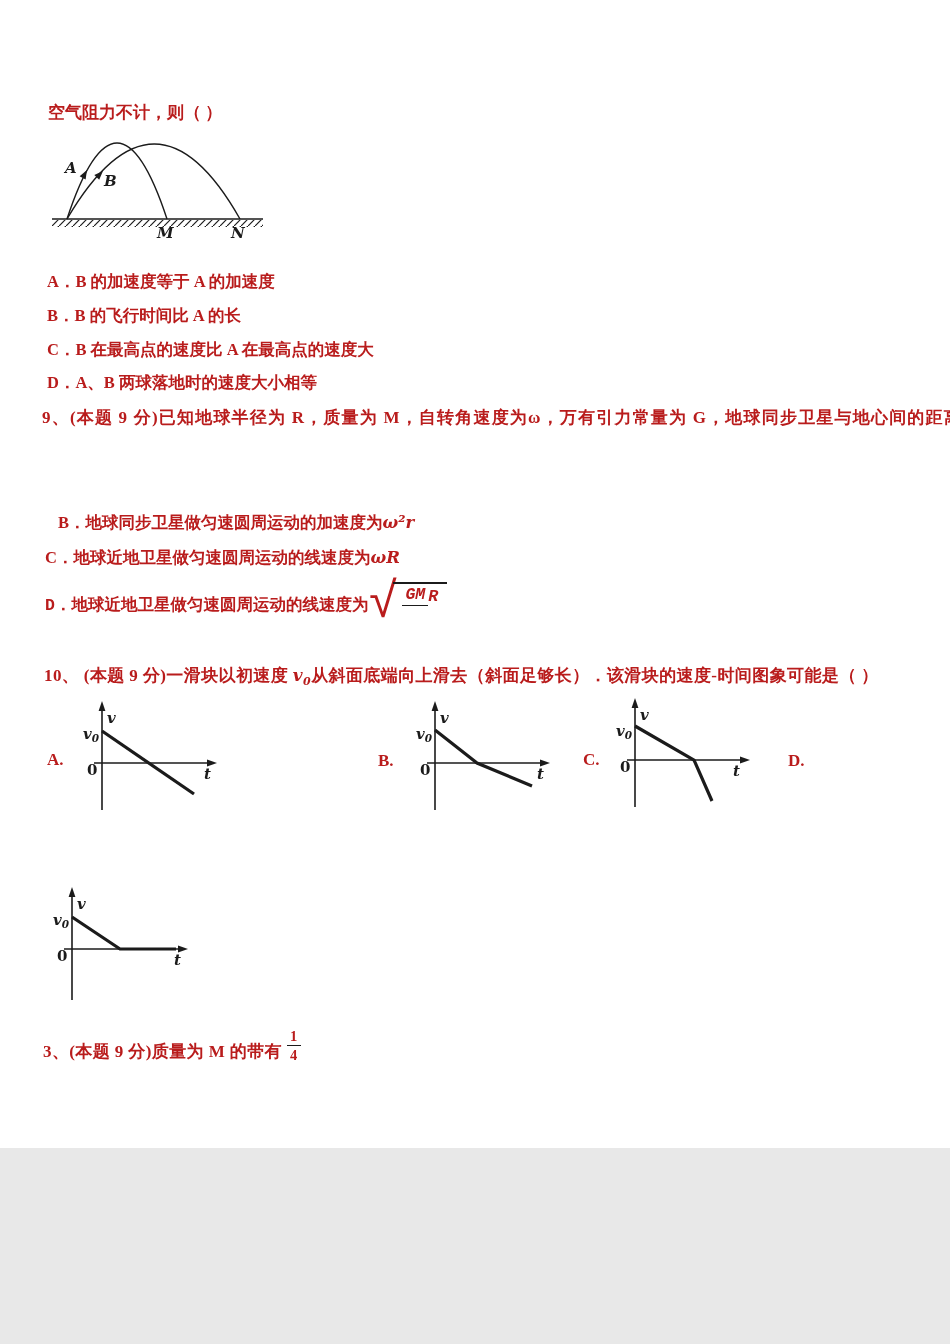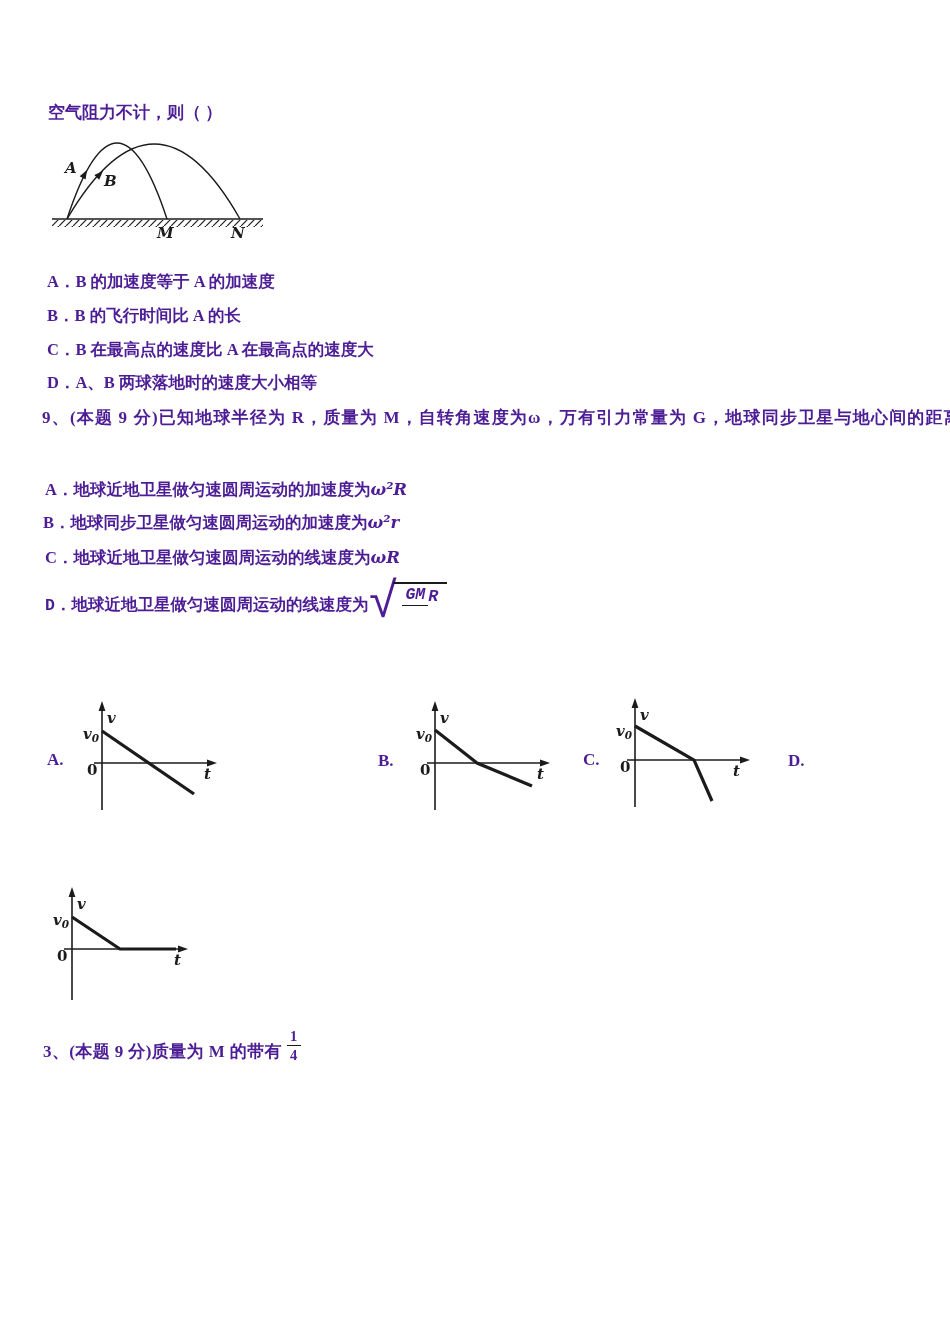--- a/index.html
+++ b/index.html
@@ -1,17 +1,17 @@
 <!DOCTYPE html>
 <html><head>
 <meta charset="utf-8">
 <style>
   html,body{margin:0;padding:0;background:#e8e8e8;}
-  .page{position:relative;width:950px;height:1344px;background:#ffffff;margin:0 auto;
-        font-family:"Liberation Serif","DejaVu Serif",serif;color:#4c1d95;font-weight:600;
+  .page{position:relative;width:950px;height:1148px;background:#ffffff;margin:0 auto;
+        font-family:"Liberation Serif","DejaVu Serif",serif;color:#b91c1c;font-weight:600;
         overflow:hidden;}
   .abs{position:absolute;}
   .stem{font-size:17px;white-space:nowrap;}
   .opt{font-size:16.5px;white-space:nowrap;}
   .fml{font-style:italic;font-family:"DejaVu Serif","Liberation Serif",serif;}
   .wide{letter-spacing:1.2px;}
   .mid{letter-spacing:0.4px;}
   .glabel{font-family:"DejaVu Serif","Liberation Serif",serif;font-size:15px;font-style:italic;font-weight:700;fill:#1b1b1b;}
   .upright{font-style:normal;}
   .flabel{font-family:"DejaVu Serif","Liberation Serif",serif;font-size:15px;font-style:italic;font-weight:600;fill:#1b1b1b;}
@@ -56,40 +56,40 @@
     <text class="flabel" x="186" y="110">N</text>
   </svg>
 
   <div class="abs opt" style="left:47px;top:271px">A．B 的加速度等于 A 的加速度</div>
   <div class="abs opt" style="left:47px;top:305px">B．B 的飞行时间比 A 的长</div>
   <div class="abs opt" style="left:47px;top:339px">C．B 在最高点的速度比 A 在最高点的速度大</div>
   <div class="abs opt" style="left:47px;top:372px">D．A、B 两球落地时的速度大小相等</div>
 
   <div class="abs stem wide" style="left:42px;top:406px">9、(本题 9 分)已知地球半径为 R，质量为 M，自转角速度为ω，万有引力常量为 G，地球同步卫星与地心间的距离为</div>
 
-  <div class="abs opt" style="left:45px;top:479px">
-    <span>A．地球近地卫星做匀速圆周运动的加速度为</span><span class="fml">ω²R</span>
-  </div>
-  <div class="abs opt" style="left:43px;top:512px">
+  <div class="abs opt" style="left:58px;top:512px">
     <span>B．地球同步卫星做匀速圆周运动的加速度为</span><span class="fml">ω²r</span>
   </div>
   <div class="abs opt" style="left:45px;top:547px">
     <span>C．地球近地卫星做匀速圆周运动的线速度为</span><span class="fml">ωR</span>
   </div>
   <div class="abs opt dflex" style="left:45px;top:578px;height:54px">
     <span>D．地球近地卫星做匀速圆周运动的线速度为</span>
     <span class="sqrt">
       <span class="sqrt-sign">√</span>
       <span class="sqrt-frac">
         <span class="num">GM</span>
         <span class="den">R</span>
       </span>
     </span>
   </div>
 
+  <div class="abs stem mid" style="left:44px;top:664px">
+    <span>10、 (本题 9 分)一滑块以初速度 </span><span class="fml"><span>v</span><sub style="font-size:11px">0</sub></span><span>从斜面底端向上滑去（斜面足够长）．该滑块的速度-时间图象可能是（ ）</span>
+  </div>
 
   <div class="abs optletter" style="left:47px;top:750px">A.</div>
   <div class="abs optletter" style="left:378px;top:751px">B.</div>
   <div class="abs optletter" style="left:583px;top:750px">C.</div>
   <div class="abs optletter" style="left:788px;top:751px">D.</div>
 
   <svg class="abs" style="left:80px;top:698px" width="140" height="118" viewBox="0 0 140 118">
     <polygon points="22,3 18.6,13 25.4,13" fill="#1b1b1b"></polygon>
     <line x1="22" y1="8" x2="22" y2="112" stroke="#1b1b1b" stroke-width="1.6"></line>
     <line x1="14" y1="65" x2="132" y2="65" stroke="#1b1b1b" stroke-width="1.3"></line>

